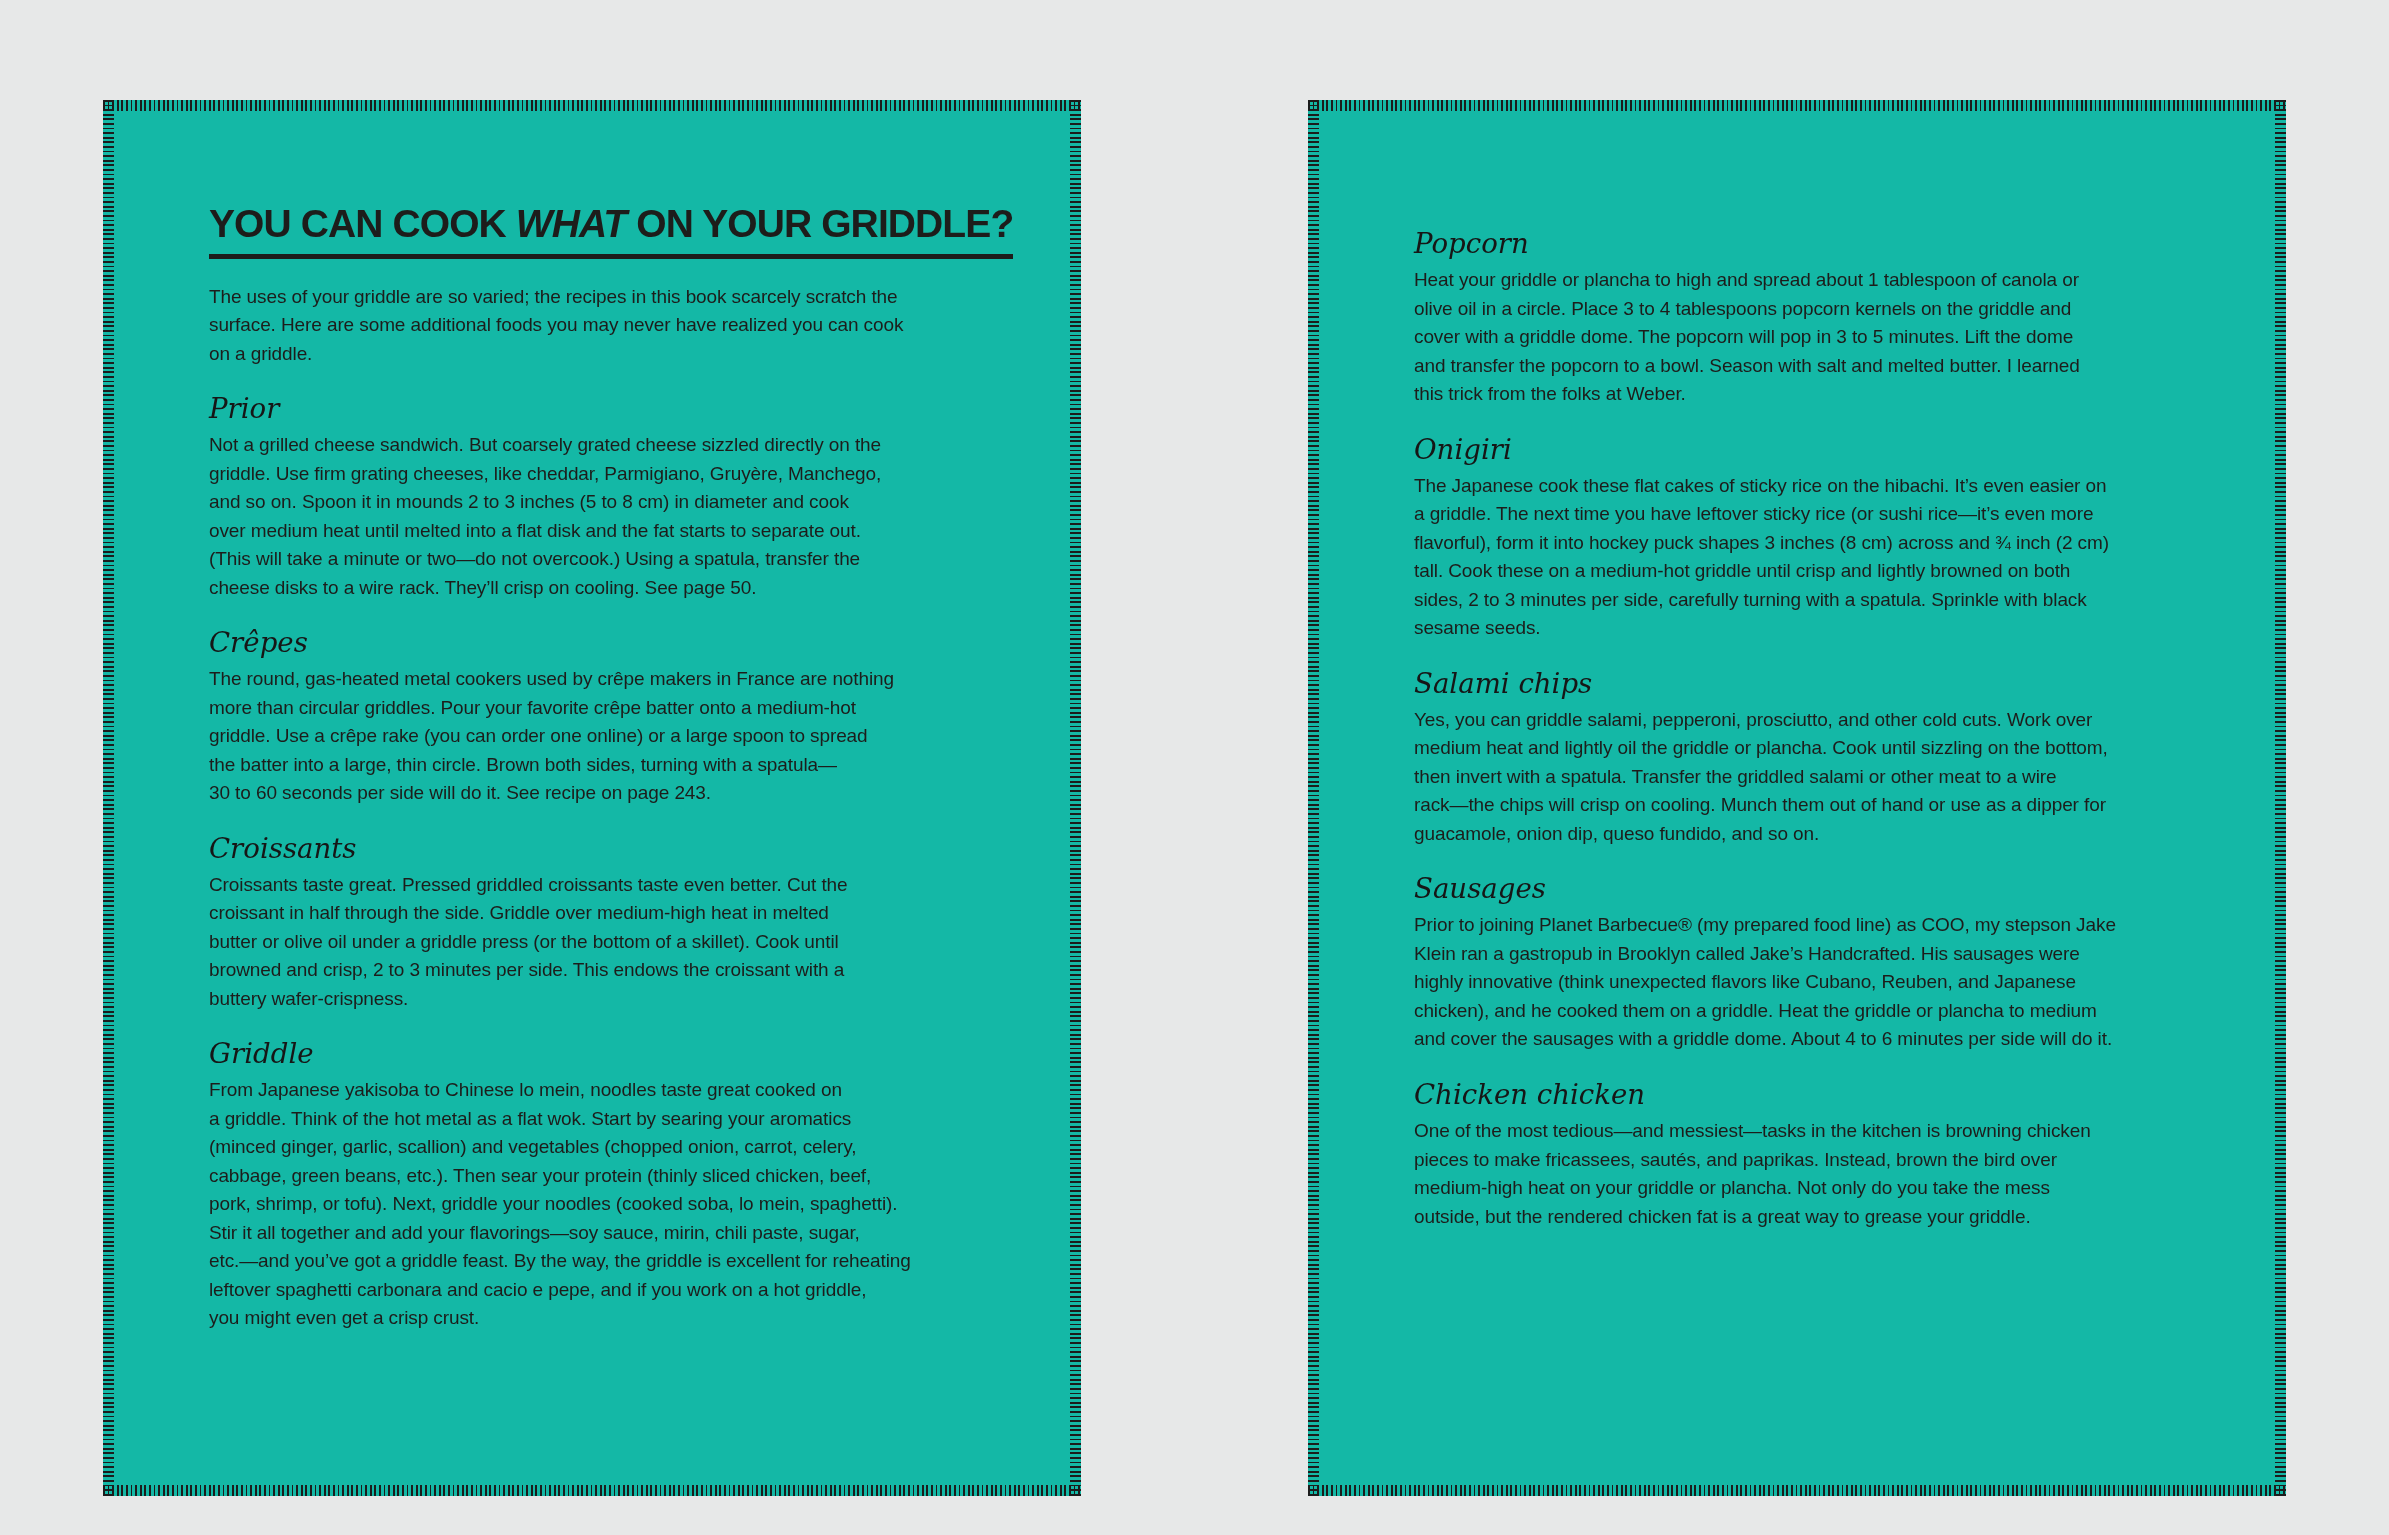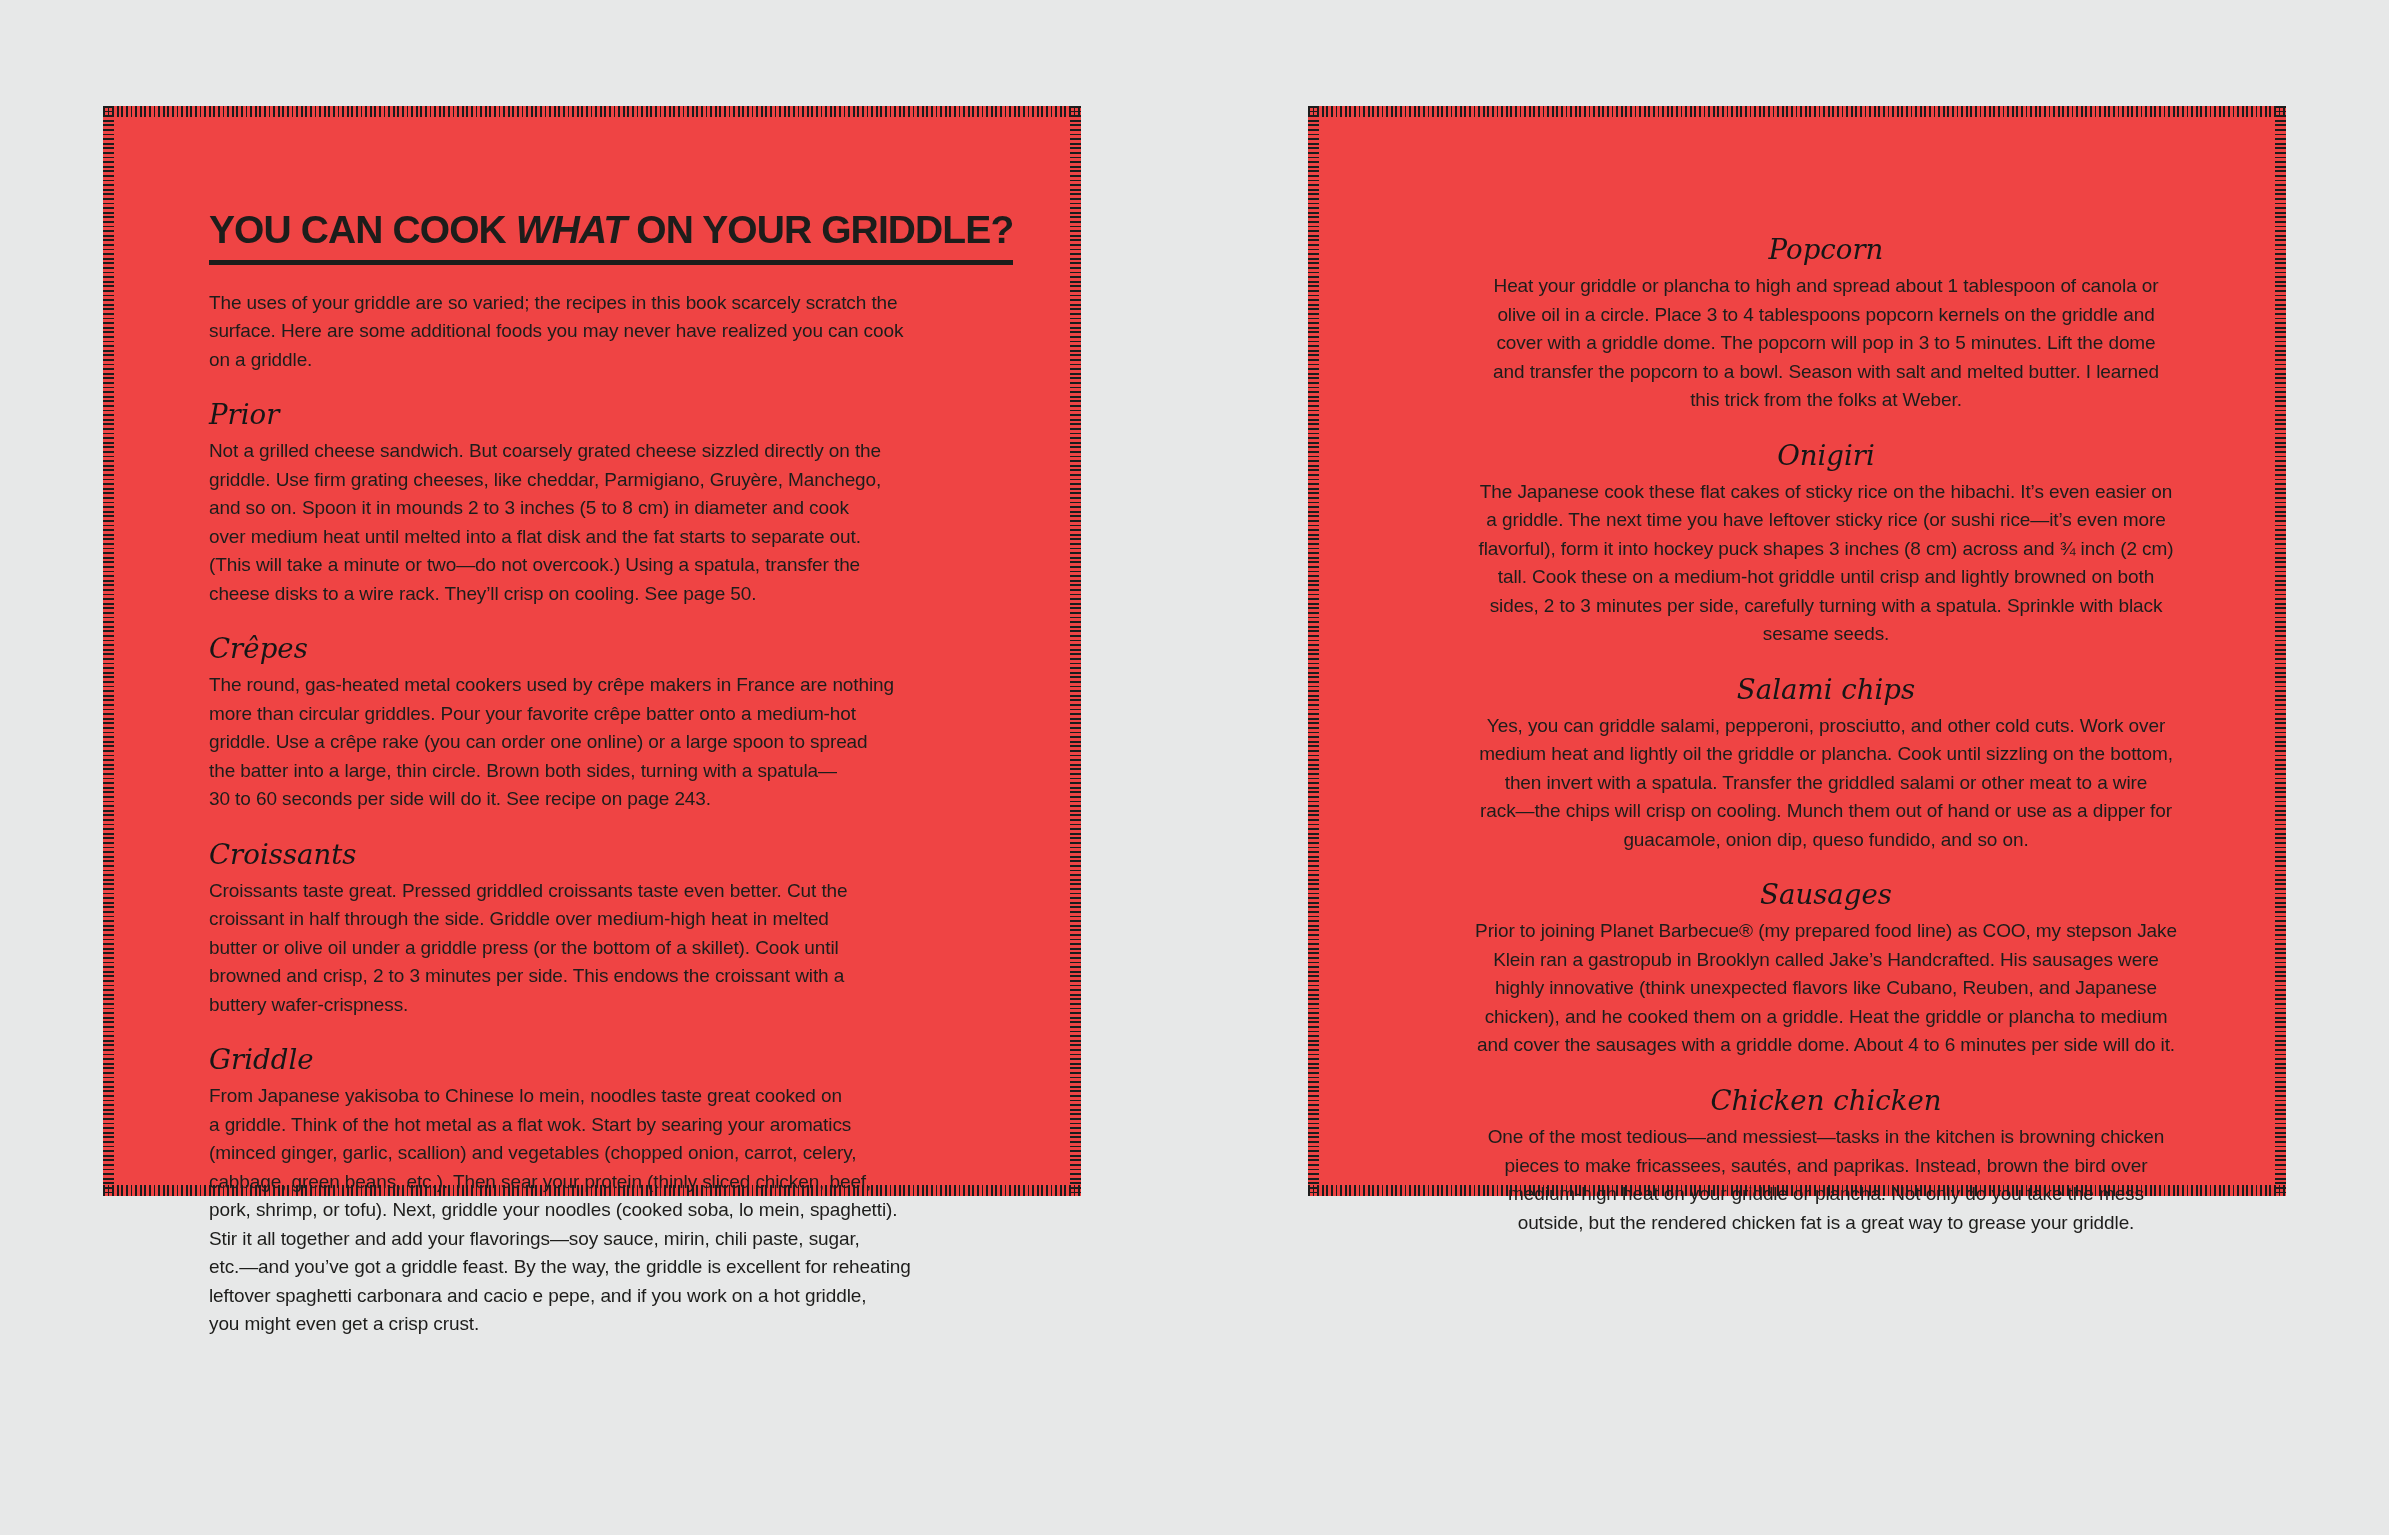--- a/index.html
+++ b/index.html
@@ -6,28 +6,28 @@
   body {
     width: 2389px;
     height: 1536px;
     background: #e7e8e8;
     position: relative;
     overflow: hidden;
     font-family: "Liberation Sans", sans-serif;
   }
   .page {
     position: absolute;
-    top: 106px;
+    top: 100px;
     width: 978px;
-    height: 1090px;
-    background: #ef4444;
+    height: 1396px;
+    background: #14b8a6;
     box-sizing: border-box;
   }
   .page-left  { left: 103px;  padding: 103px 48px 0 106px; }
-  .page-right { left: 1308px; padding: 103px 48px 0 106px; text-align: center; }
+  .page-right { left: 1308px; padding: 103px 48px 0 106px; }
 
   
   .tick { position: absolute; pointer-events: none; }
   .tick-top, .tick-bottom {
     left: 0; right: 0; height: 11px;
     background-image: repeating-linear-gradient(to right, #1c1c1c 0 1.8px, transparent 1.8px 4.6px);
   }
   .tick-top { top: 0; }
   .tick-bottom { bottom: 0; }
   .tick-left, .tick-right {

